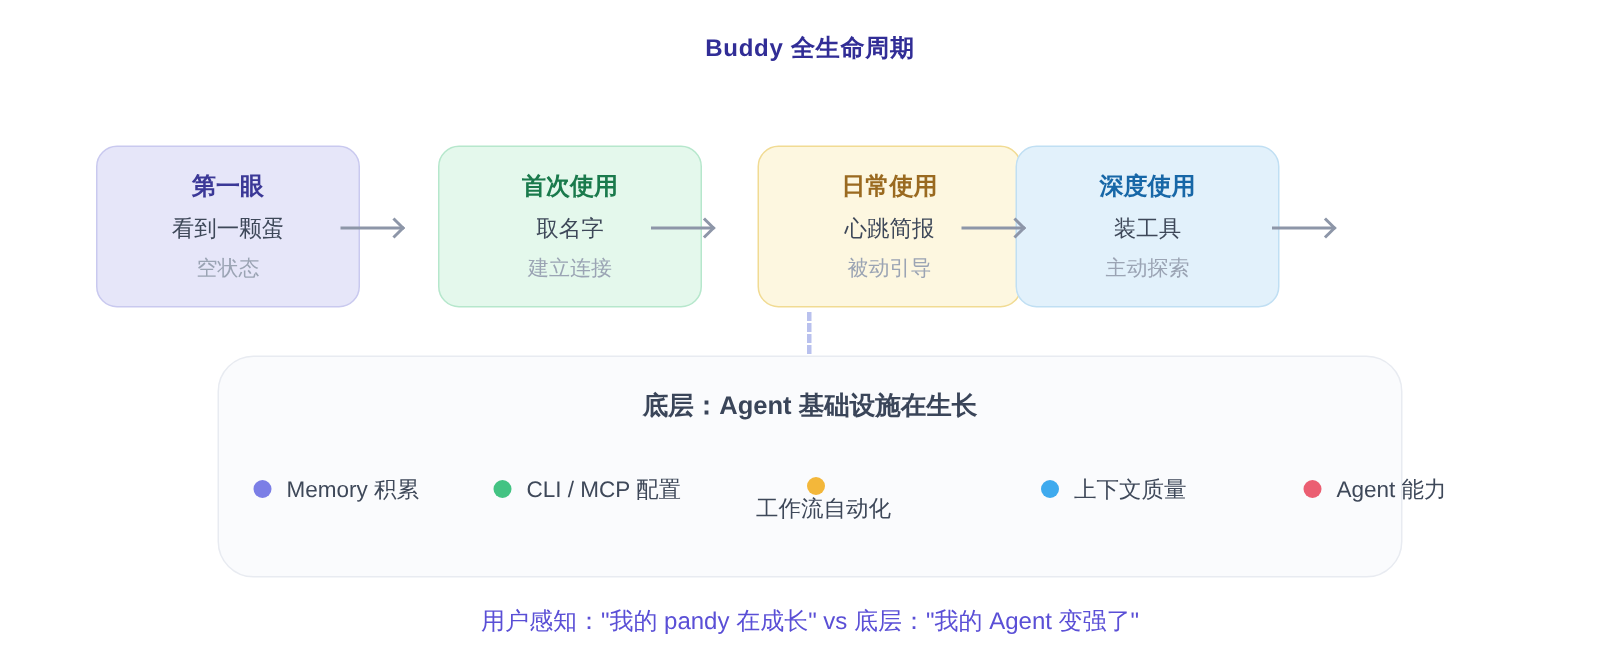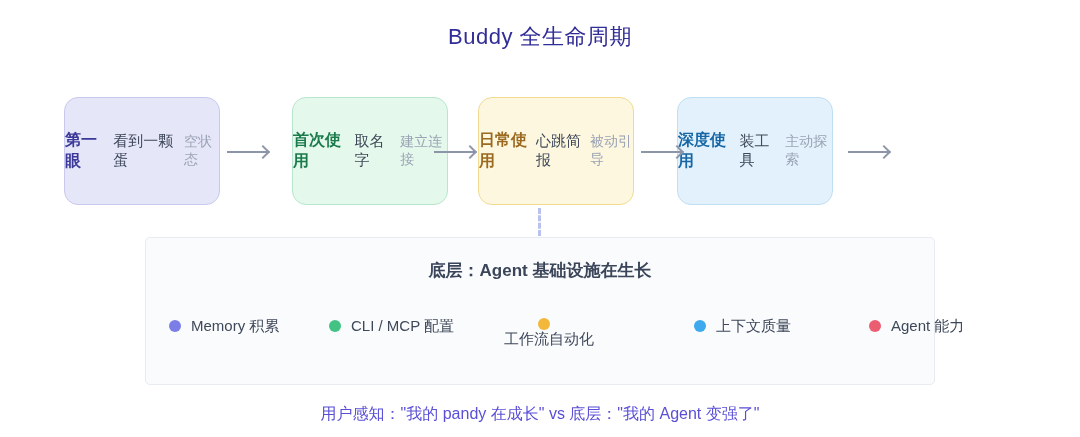--- a/index.html
+++ b/index.html
@@ -2,28 +2,28 @@
 <html><head>
 <meta charset="utf-8">
 <style>
   * { margin:0; padding:0; box-sizing:border-box; }
   html,body { background:#ffffff; }
   body { font-family:"Liberation Sans","DejaVu Sans",sans-serif; }
   .canvas { position:relative; width:1080px; height:437px; background:#ffffff; overflow:hidden; }
 
   .page-title {
     position:absolute; top:22px; left:0; width:100%;
-    text-align:center; font-size:22px; font-weight:normal; color:#312d96;
+    text-align:center; font-size:16px; font-weight:bold; color:#312d96;
     letter-spacing:0.5px;
   }
 
   .stage {
-    position:absolute; top:97px; width:156px; height:108px;
+    position:absolute; top:97px; width:176px; height:108px;
     border:1px solid; border-radius:14px;
-    display:flex; flex-direction:row; align-items:center; justify-content:center;
+    display:flex; flex-direction:column; align-items:center; justify-content:center;
     gap:8px;
   }
   .stage .stage-name  { font-size:16px; font-weight:bold; }
   .stage .stage-action{ font-size:15px; color:#3e4859; }
   .stage .stage-note  { font-size:14px; color:#9ba4b4; }
   .stage-1 { left:64px;  }
   .stage-2 { left:271px;margin-left:21px; }
   .stage-3 { left:478px; }
   .stage-4 { left:677px; }
   .stage-5 { left:892px; }
@@ -42,21 +42,21 @@
   .arrow-3 { left:641px; }
   .arrow-4 { left:848px; }
 
   .dashed-connector {
     position:absolute; left:538px; top:208px; height:28px; width:0;
     border-left:3px dashed #b9c1ee;
   }
 
   .infra-box {
     position:absolute; left:145px; top:237px; width:790px; height:148px;
-    background:#fafbfd; border:1px solid #e8ebf1; border-radius:5px;
+    background:#fafbfd; border:1px solid #e8ebf1; border-radius:24px;
   }
   .infra-title {
     position:absolute; top:21px; left:0; width:100%;
     text-align:center; font-size:17px; font-weight:bold; color:#3a4559;
   }
   .legend-item {
     position:absolute; top:80px; height:16px;
     display:flex; align-items:center; white-space:nowrap;
     font-size:15px; color:#3e4859;
   }
@@ -86,21 +86,21 @@
     <div class="stage-action">看到一颗蛋</div>
     <div class="stage-note">空状态</div>
   </div>
 
   <div class="stage stage-2" style="background: rgb(228, 248, 236); border-color: rgb(182, 231, 204);">
     <div class="stage-name" style="color: rgb(26, 122, 76);">首次使用</div>
     <div class="stage-action">取名字</div>
     <div class="stage-note">建立连接</div>
   </div>
 
-  <div class="stage stage-3" style="background: rgb(253, 247, 224); border-color: rgb(241, 219, 147);">
+  <div class="stage stage-3" style="background: rgb(253, 247, 224); border-color: rgb(241, 219, 147); margin-left: 27px;">
     <div class="stage-name" style="color: rgb(154, 106, 32);">日常使用</div>
     <div class="stage-action">心跳简报</div>
     <div class="stage-note">被动引导</div>
   </div>
 
   <div class="stage stage-4" style="background: rgb(226, 241, 251); border-color: rgb(192, 223, 243);">
     <div class="stage-name" style="color: rgb(23, 103, 167);">深度使用</div>
     <div class="stage-action">装工具</div>
     <div class="stage-note">主动探索</div>
   </div>

